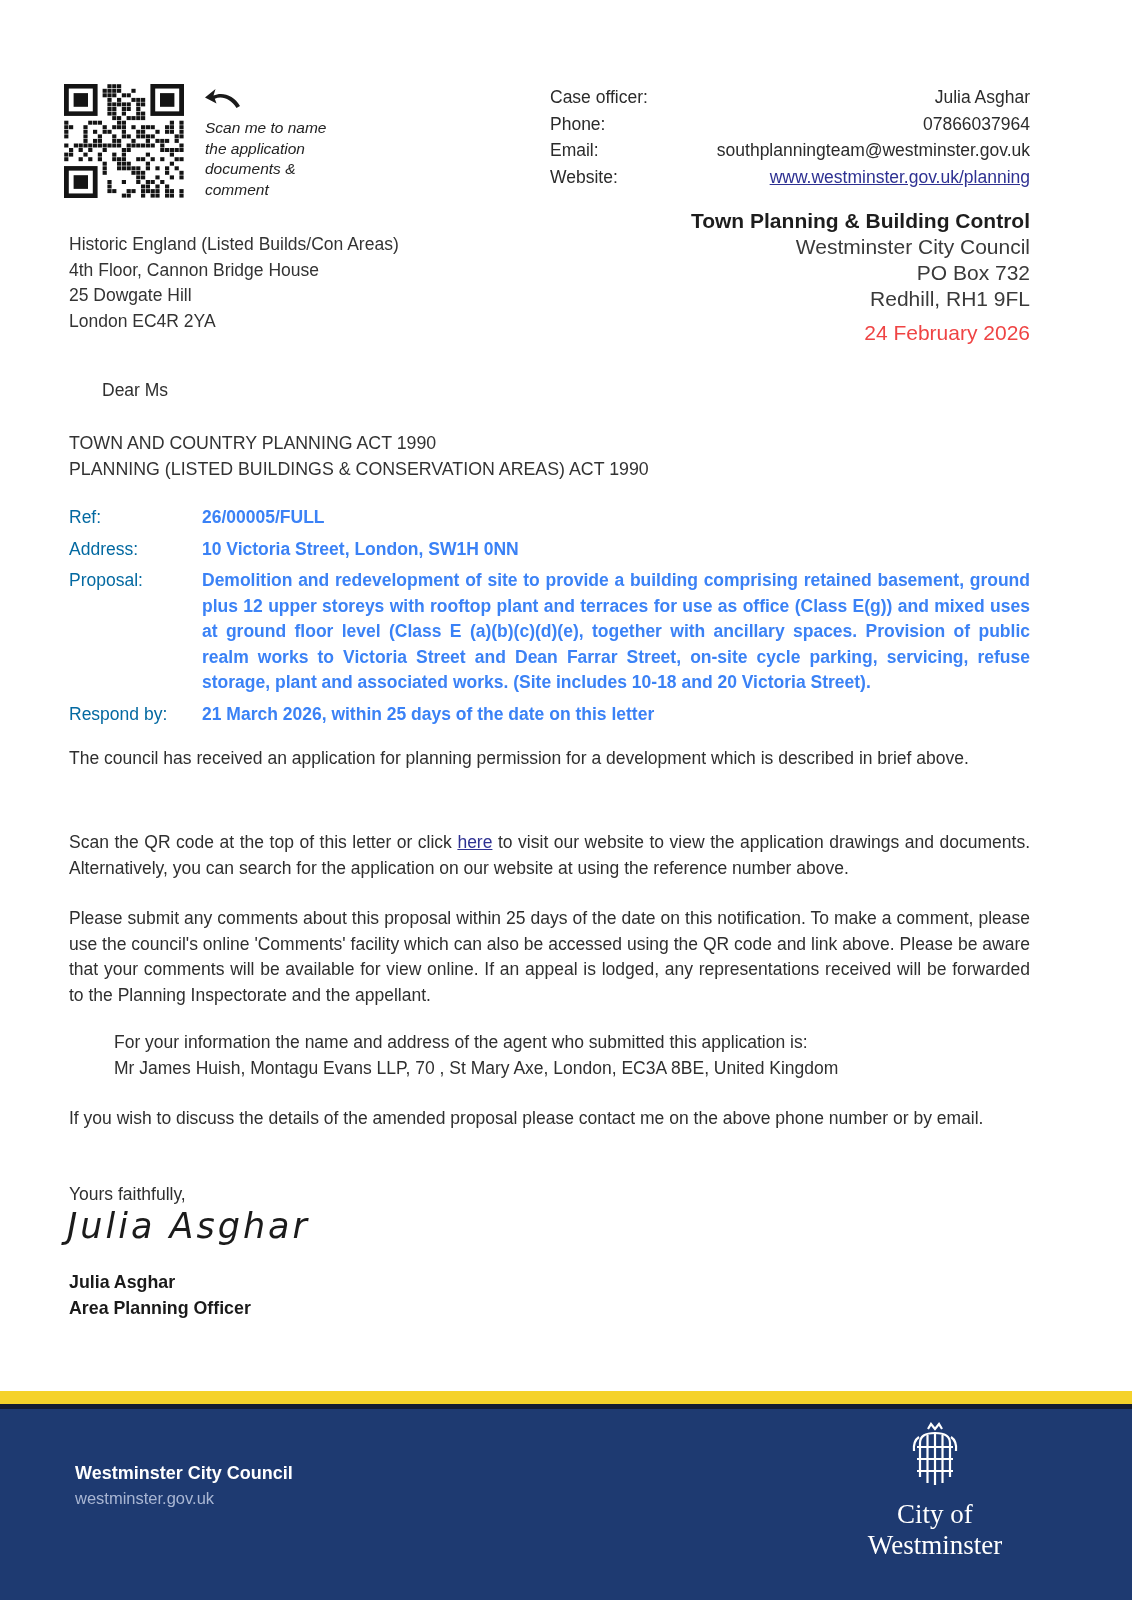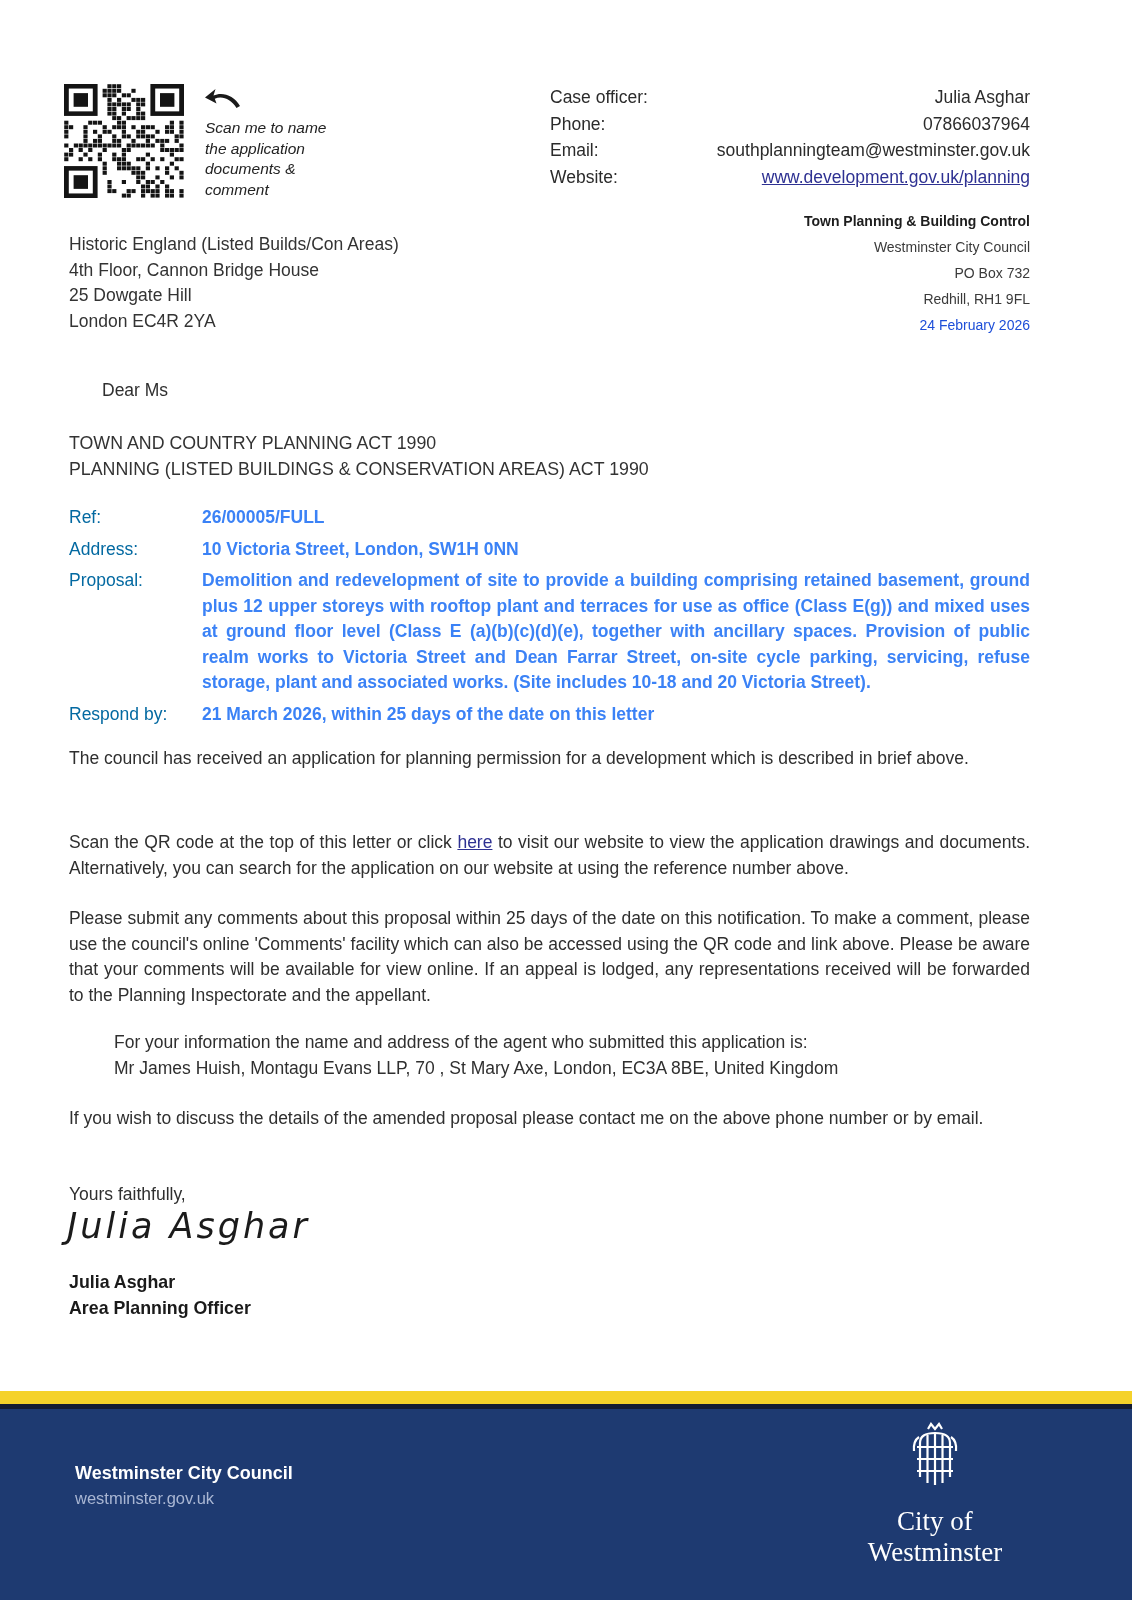--- a/index.html
+++ b/index.html
@@ -13,24 +13,24 @@
   .scan-cap{position:absolute;left:205px;top:88px;width:130px;}
   .scan-cap .arrow{display:block;margin-bottom:4px;}
   .scan-line{font-style:italic;font-size:15.5px;line-height:20.5px;color:#232323;}
 
   .contact{position:absolute;left:550px;top:84px;width:480px;font-size:17.5px;line-height:26.5px;}
   .contact-row{display:flex;justify-content:space-between;}
   .contact-label{color:#2b2b2b;}
   .contact-value{color:#2b2b2b;text-align:right;}
   a.doc-link{color:#2e3192;text-decoration:underline;cursor:pointer;}
 
-  .sender{position:absolute;right:102px;top:208px;width:430px;text-align:right;font-size:14px;line-height:26px;}
+  .sender{position:absolute;right:102px;top:208px;width:430px;text-align:right;font-size:21px;line-height:26px;}
   .sender-dept{font-weight:bold;color:#1d1d1d;}
   .sender-line{color:#3a3a3a;}
-  .sender-date{margin-top:0;color:#1d4ed8;}
+  .sender-date{margin-top:8px;color:#ef4444;}
 
   .recipient{position:absolute;left:69px;top:232px;width:460px;font-size:17.5px;line-height:25.5px;color:#333;}
 
   
   .salutation{position:absolute;left:69px;top:380px;font-size:17.5px;margin-left:33px;}
   .acts{position:absolute;left:69px;top:430px;font-size:17.8px;line-height:26px;color:#333;}
 
   .refblock{position:absolute;left:69px;top:505px;width:961px;font-size:17.5px;line-height:25.5px;}
   .ref-row{display:flex;margin-bottom:6px;}
   .ref-label{flex:none;width:133px;font-weight:normal;color:#0369a1;}
@@ -52,21 +52,21 @@
   .signer{position:absolute;left:69px;top:1270px;font-size:17.8px;line-height:25.5px;font-weight:bold;color:#1a1a1a;}
 
   
   .bar-yellow{position:absolute;left:0;top:1391px;width:1132px;height:13px;}
   .bar-seam{position:absolute;left:0;top:1404px;width:1132px;height:5px;background:#141d33;}
   .footer{position:absolute;left:0;top:1409px;width:1132px;height:191px;}
   .f-council{position:absolute;left:75px;top:52px;}
   .f-council-name{font-size:18px;font-weight:bold;color:#ffffff;line-height:25px;}
   .f-council-site{font-size:16.5px;color:#a9b6d3;line-height:24px;}
   .f-logo{position:absolute;left:835px;top:12px;width:200px;text-align:center;}
-  .f-logo-text{font-family:"Liberation Serif",serif;font-size:27px;color:#ffffff;margin-top:9px;}
+  .f-logo-text{font-family:"Liberation Serif",serif;font-size:27px;color:#ffffff;margin-top:2px;}
 </style>
 </head>
 <body>
 
 <div class="page">
 
   <span class="qr" id="qr"><svg width="120" height="114" viewBox="0 0 120 114">
         <rect x="43.4" y="0.2" width="4.2" height="4.0" fill="#141414"></rect>
         <rect x="48.2" y="0.2" width="4.2" height="4.0" fill="#141414"></rect>
         <rect x="53.0" y="0.2" width="4.2" height="4.0" fill="#141414"></rect>
@@ -304,21 +304,21 @@
     <div class="contact-row">
       <span class="contact-label">Phone:</span>
       <span class="contact-value">07866037964</span>
     </div>
     <div class="contact-row">
       <span class="contact-label">Email:</span>
       <span class="contact-value">southplanningteam@westminster.gov.uk</span>
     </div>
     <div class="contact-row">
       <span class="contact-label">Website:</span>
-      <a class="contact-value doc-link" style="color: rgb(46, 49, 146);">www.development.gov.uk/planning</a>
+      <a class="contact-value doc-link" style="color: rgb(46, 49, 146);">www.westminster.gov.uk/planning</a>
     </div>
   </div>
 
   <div class="sender">
     <div class="sender-dept">Town Planning &amp; Building Control</div>
     <div class="sender-line">Westminster City Council</div>
     <div class="sender-line">PO Box 732</div>
     <div class="sender-line">Redhill, RH1 9FL</div>
     <div class="sender-date">24 February 2026</div>
   </div>

